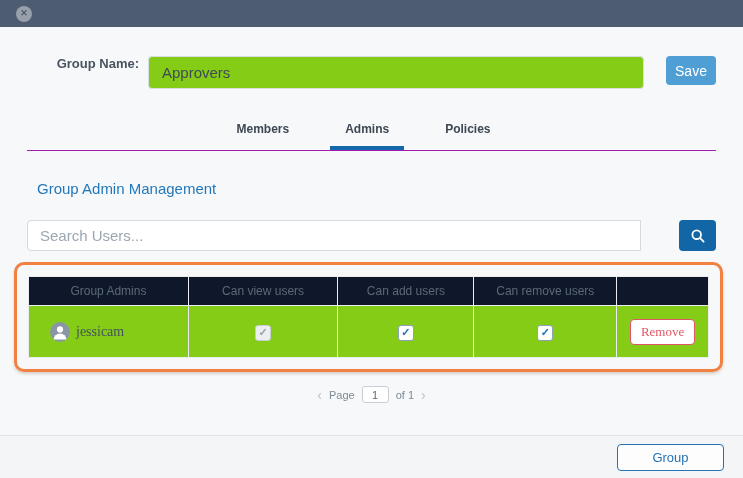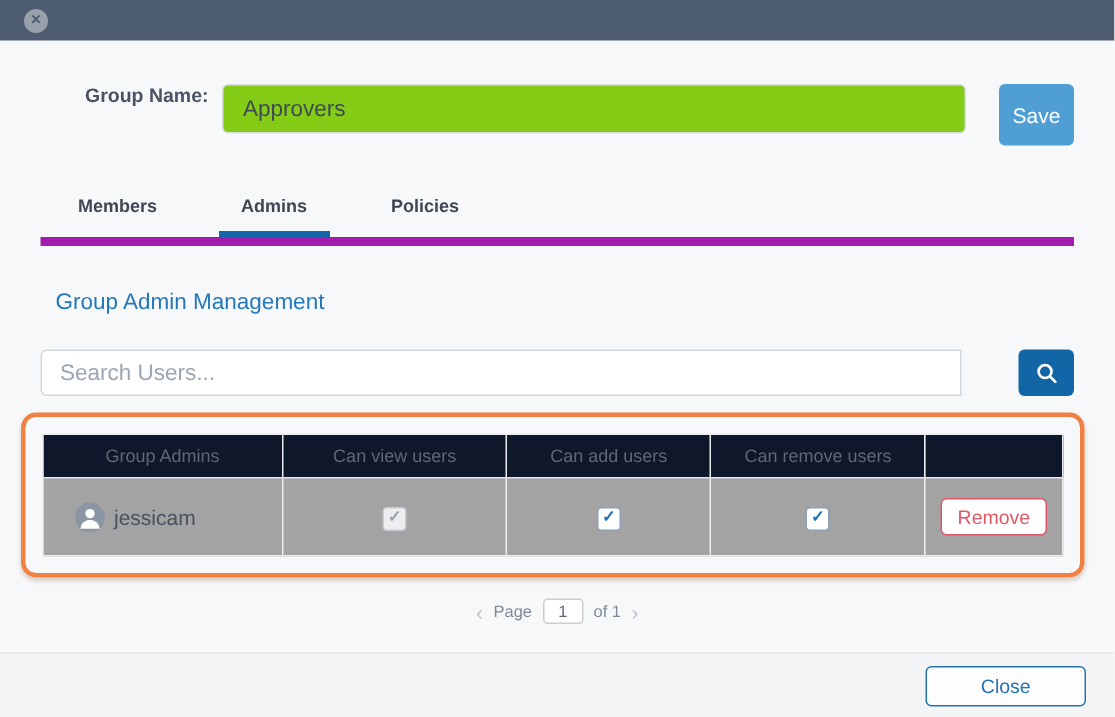--- a/index.html
+++ b/index.html
@@ -63,37 +63,38 @@
     background: #84cc16;
     font-family: inherit;
     font-size: 15px;
     color: #3f4a56;
     padding: 0 13px;
     outline: none;
   }
   .save-btn {
     flex: none;
     width: 50px;
-    height: 41px;
+    height: 29px;
     margin-left: 22px;
     background: #4f9fd4;
     color: #ffffff;
     border: none;
     border-radius: 4px;
     font-family: inherit;
     font-size: 14px;
     cursor: pointer;
   }
 
   
   .tabs {
     margin-top: 25px;
     display: flex;
-    border-bottom: 6px solid #a21caf;
+    border-bottom: 1px solid #a21caf;
     padding-left: 10px;
+    justify-content: center;
   }
   .tab {
     font-size: 12px;
     font-weight: bold;
     color: #3d4854;
     padding: 8px 15px 10px 15px;
     margin-right: 26px;
     border-bottom: 4px solid transparent;
     cursor: pointer;
   }
@@ -156,21 +157,21 @@
     border: 1px solid #eaecef;
     text-align: center;
   }
   table.admins th {
     background: #0f172a;
     height: 29px;
     font-size: 12px;
     font-weight: normal;
     color: #5d6875;
   }
-  table.admins td { background: #a3a3a3; height: 52px; }
+  table.admins td { background: #84cc16; height: 52px; font-family: Liberation Serif, serif; }
   .col-admins { width: 23.5%; }
   .col-view   { width: 22%; }
   .col-add    { width: 20%; }
   .col-remove { width: 21%; }
   .col-action { width: 13.5%; }
 
   .user-cell {
     display: flex;
     align-items: center;
     padding-left: 21px;
@@ -348,16 +349,16 @@
       <span class="page-chevron">‹</span>
       <span>Page</span>
       <input class="page-input" type="text" value="1" style="">
       <span>of 1</span>
       <span class="page-chevron">›</span>
     </div>
 
   </div>
 
   <div class="footer">
-    <button class="close-btn">Close</button>
+    <button class="close-btn">Group</button>
   </div>
 
 </div>
 
 </body></html>

